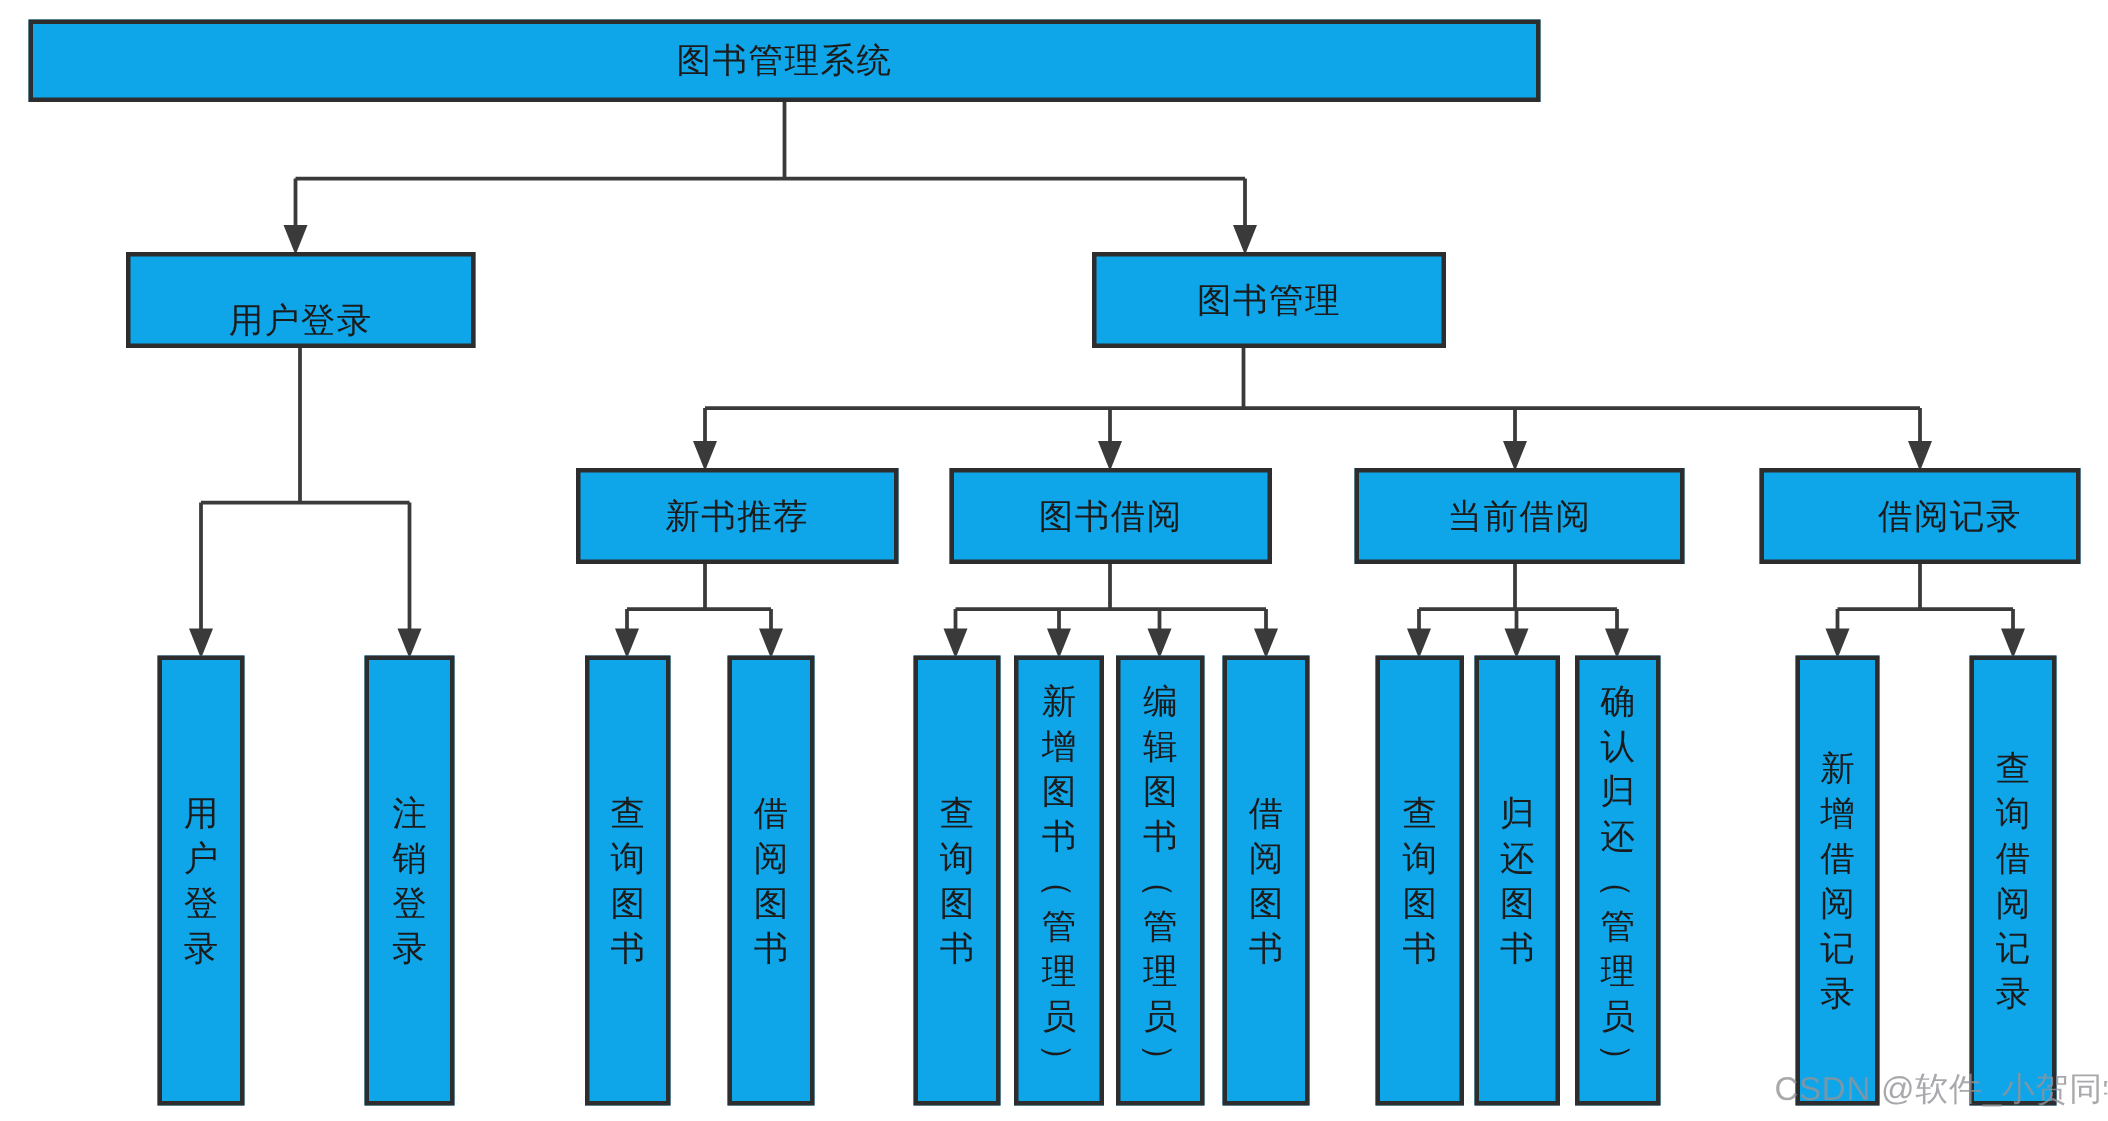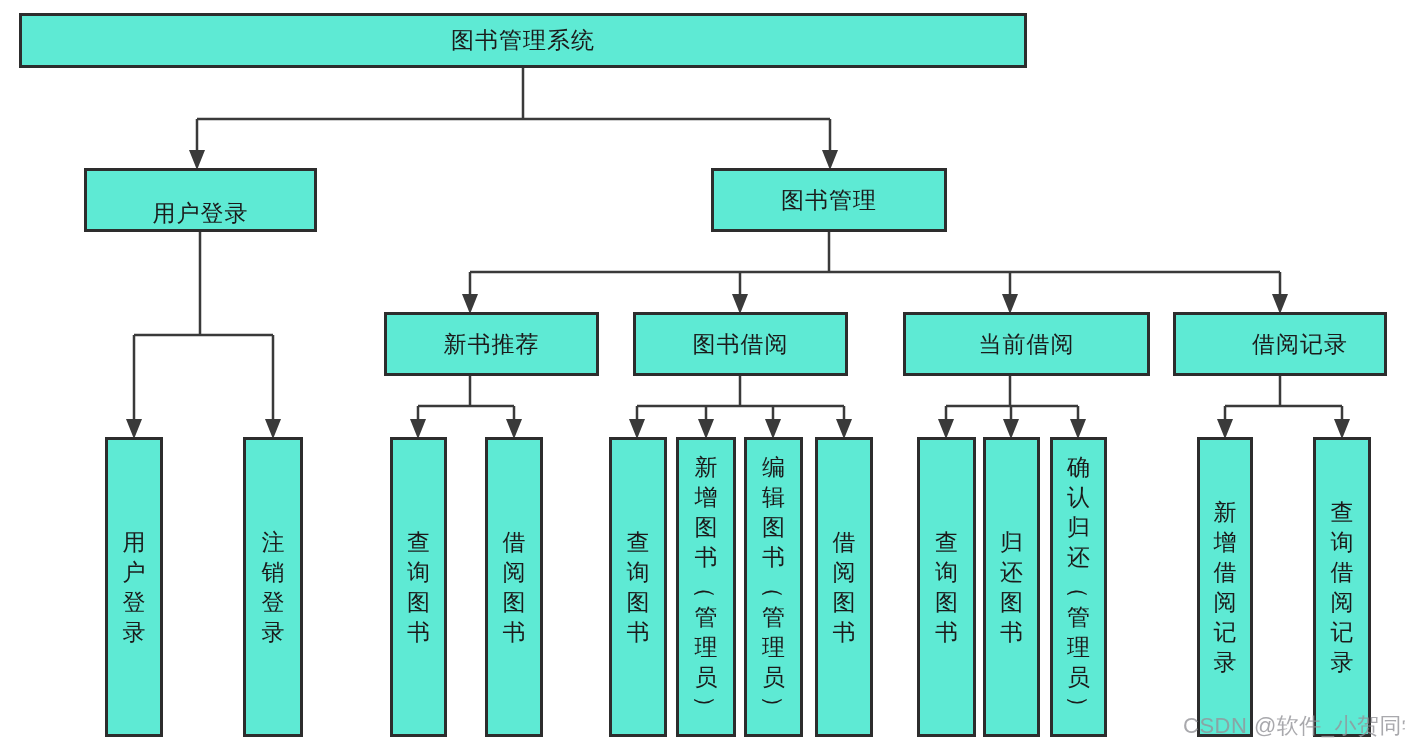--- a/index.html
+++ b/index.html
@@ -2,21 +2,21 @@
 <html><head>
 <meta charset="utf-8">
 <style>
   html,body{margin:0;padding:0;background:#ffffff;}
   #canvas{
     position:relative;width:1405px;height:747px;background:#ffffff;overflow:hidden;
     font-family:"Liberation Sans","DejaVu Sans",sans-serif;
   }
   #wires{position:absolute;left:0;top:0;width:1405px;height:747px;pointer-events:none;}
   .box{
-    position:absolute;box-sizing:border-box;background:#5eead4;
+    position:absolute;box-sizing:border-box;background:#0ea5e9;
     border:3px solid #2d2d2d;display:flex;align-items:center;justify-content:center;
   }
   .box .hlabel{font-size:23px;color:#1b1b1b;letter-spacing:1px;white-space:nowrap;}
   .leaf{top:437px;height:300px;}
   .vtext{
     display:flex;flex-direction:column;align-items:center;justify-content:center;
     width:100%;height:100%;
   }
   .vtext span{
     display:block;height:30px;line-height:30px;font-size:23px;
@@ -74,31 +74,31 @@
     </g>
   </svg>
 
   <div class="box" style="left:19px;top:13px;width:1008px;height:55px;">
     <span class="hlabel">图书管理系统</span>
   </div>
 
   <div class="box" style="left:84px;top:168px;width:233px;height:64px;align-items:flex-end;">
     <span class="hlabel">用户登录</span>
   </div>
-  <div class="box" style="left:711px;top:168px;width:236px;height:64px;">
+  <div class="box" style="left:728px;top:168px;width:236px;height:64px;">
     <span class="hlabel">图书管理</span>
   </div>
 
   <div class="box" style="left:363px;top:312px;width:215px;height:64px;margin-left:21px;">
     <span class="hlabel">新书推荐</span>
   </div>
   <div class="box" style="left:633px;top:312px;width:215px;height:64px;">
     <span class="hlabel">图书借阅</span>
   </div>
-  <div class="box" style="left:903px;top:312px;width:247px;height:64px;">
+  <div class="box" style="left:903px;top:312px;width:220px;height:64px;">
     <span class="hlabel">当前借阅</span>
   </div>
   <div class="box" style="left:1173px;top:312px;width:214px;height:64px;padding-left:40px;">
     <span class="hlabel">借阅记录</span>
   </div>
 
   <div class="box leaf" style="left:105px;width:58px;">
     <div class="vtext">
         <span>用</span>
         <span>户</span>

